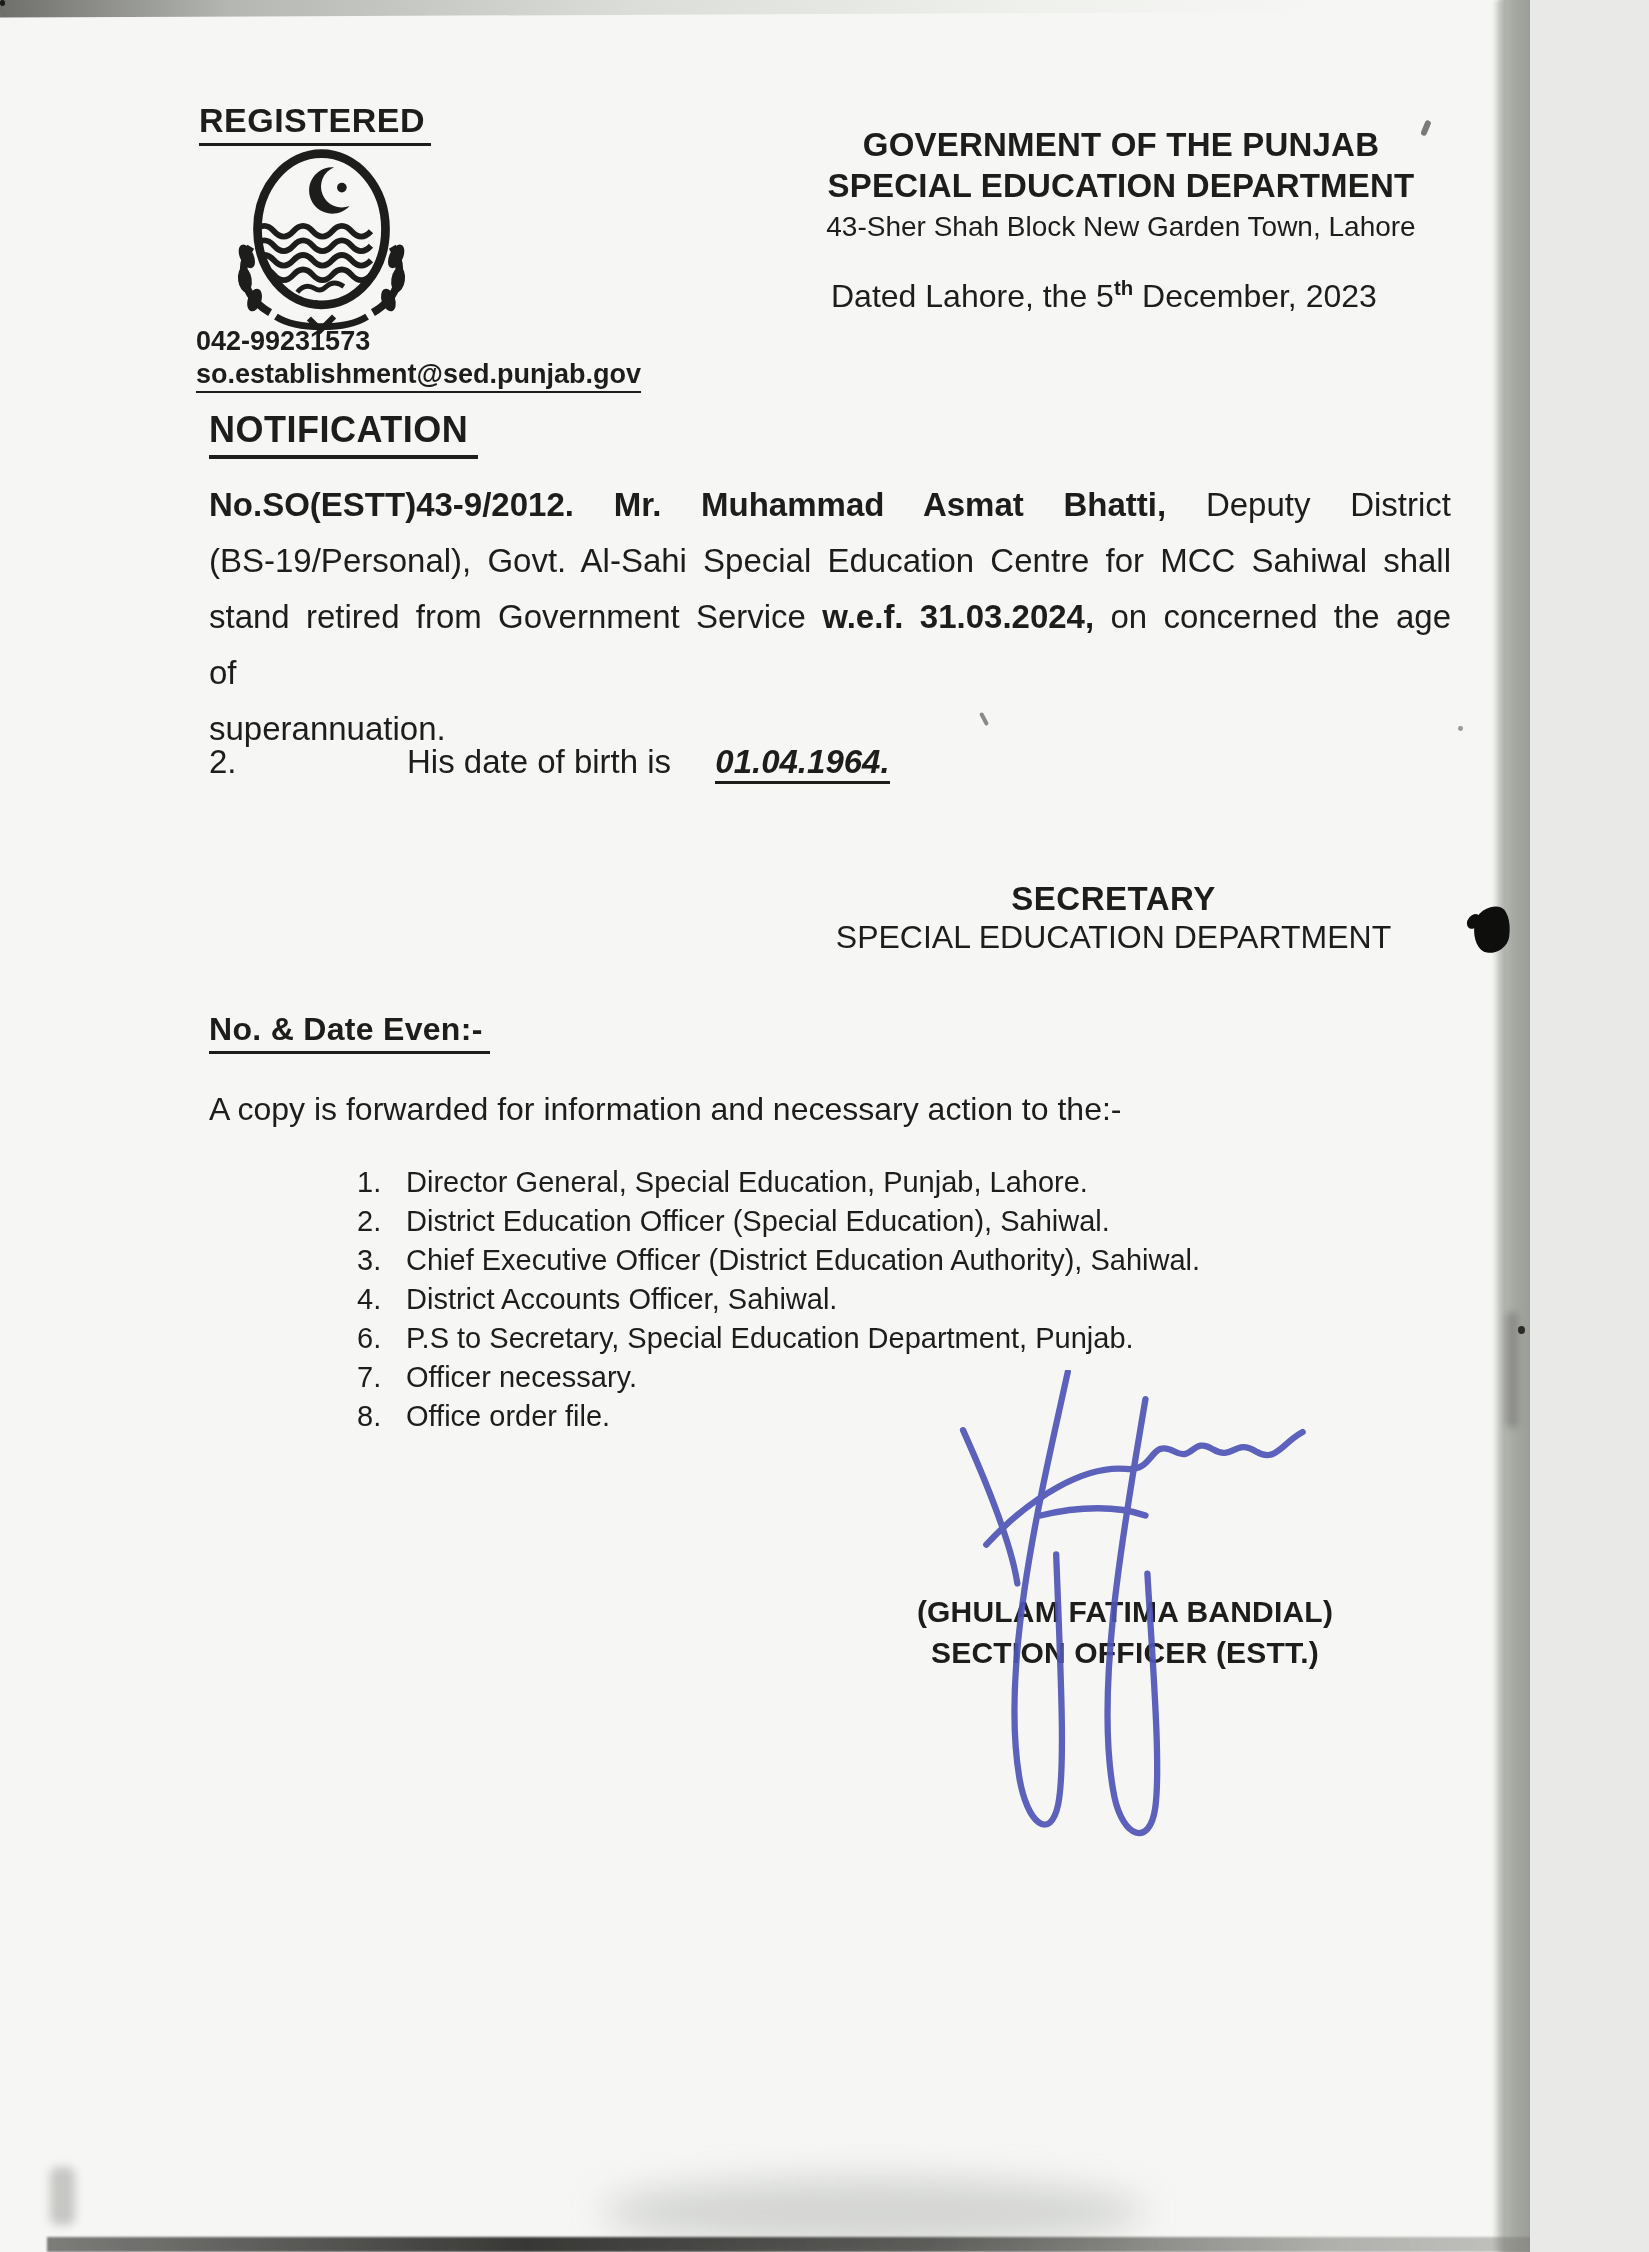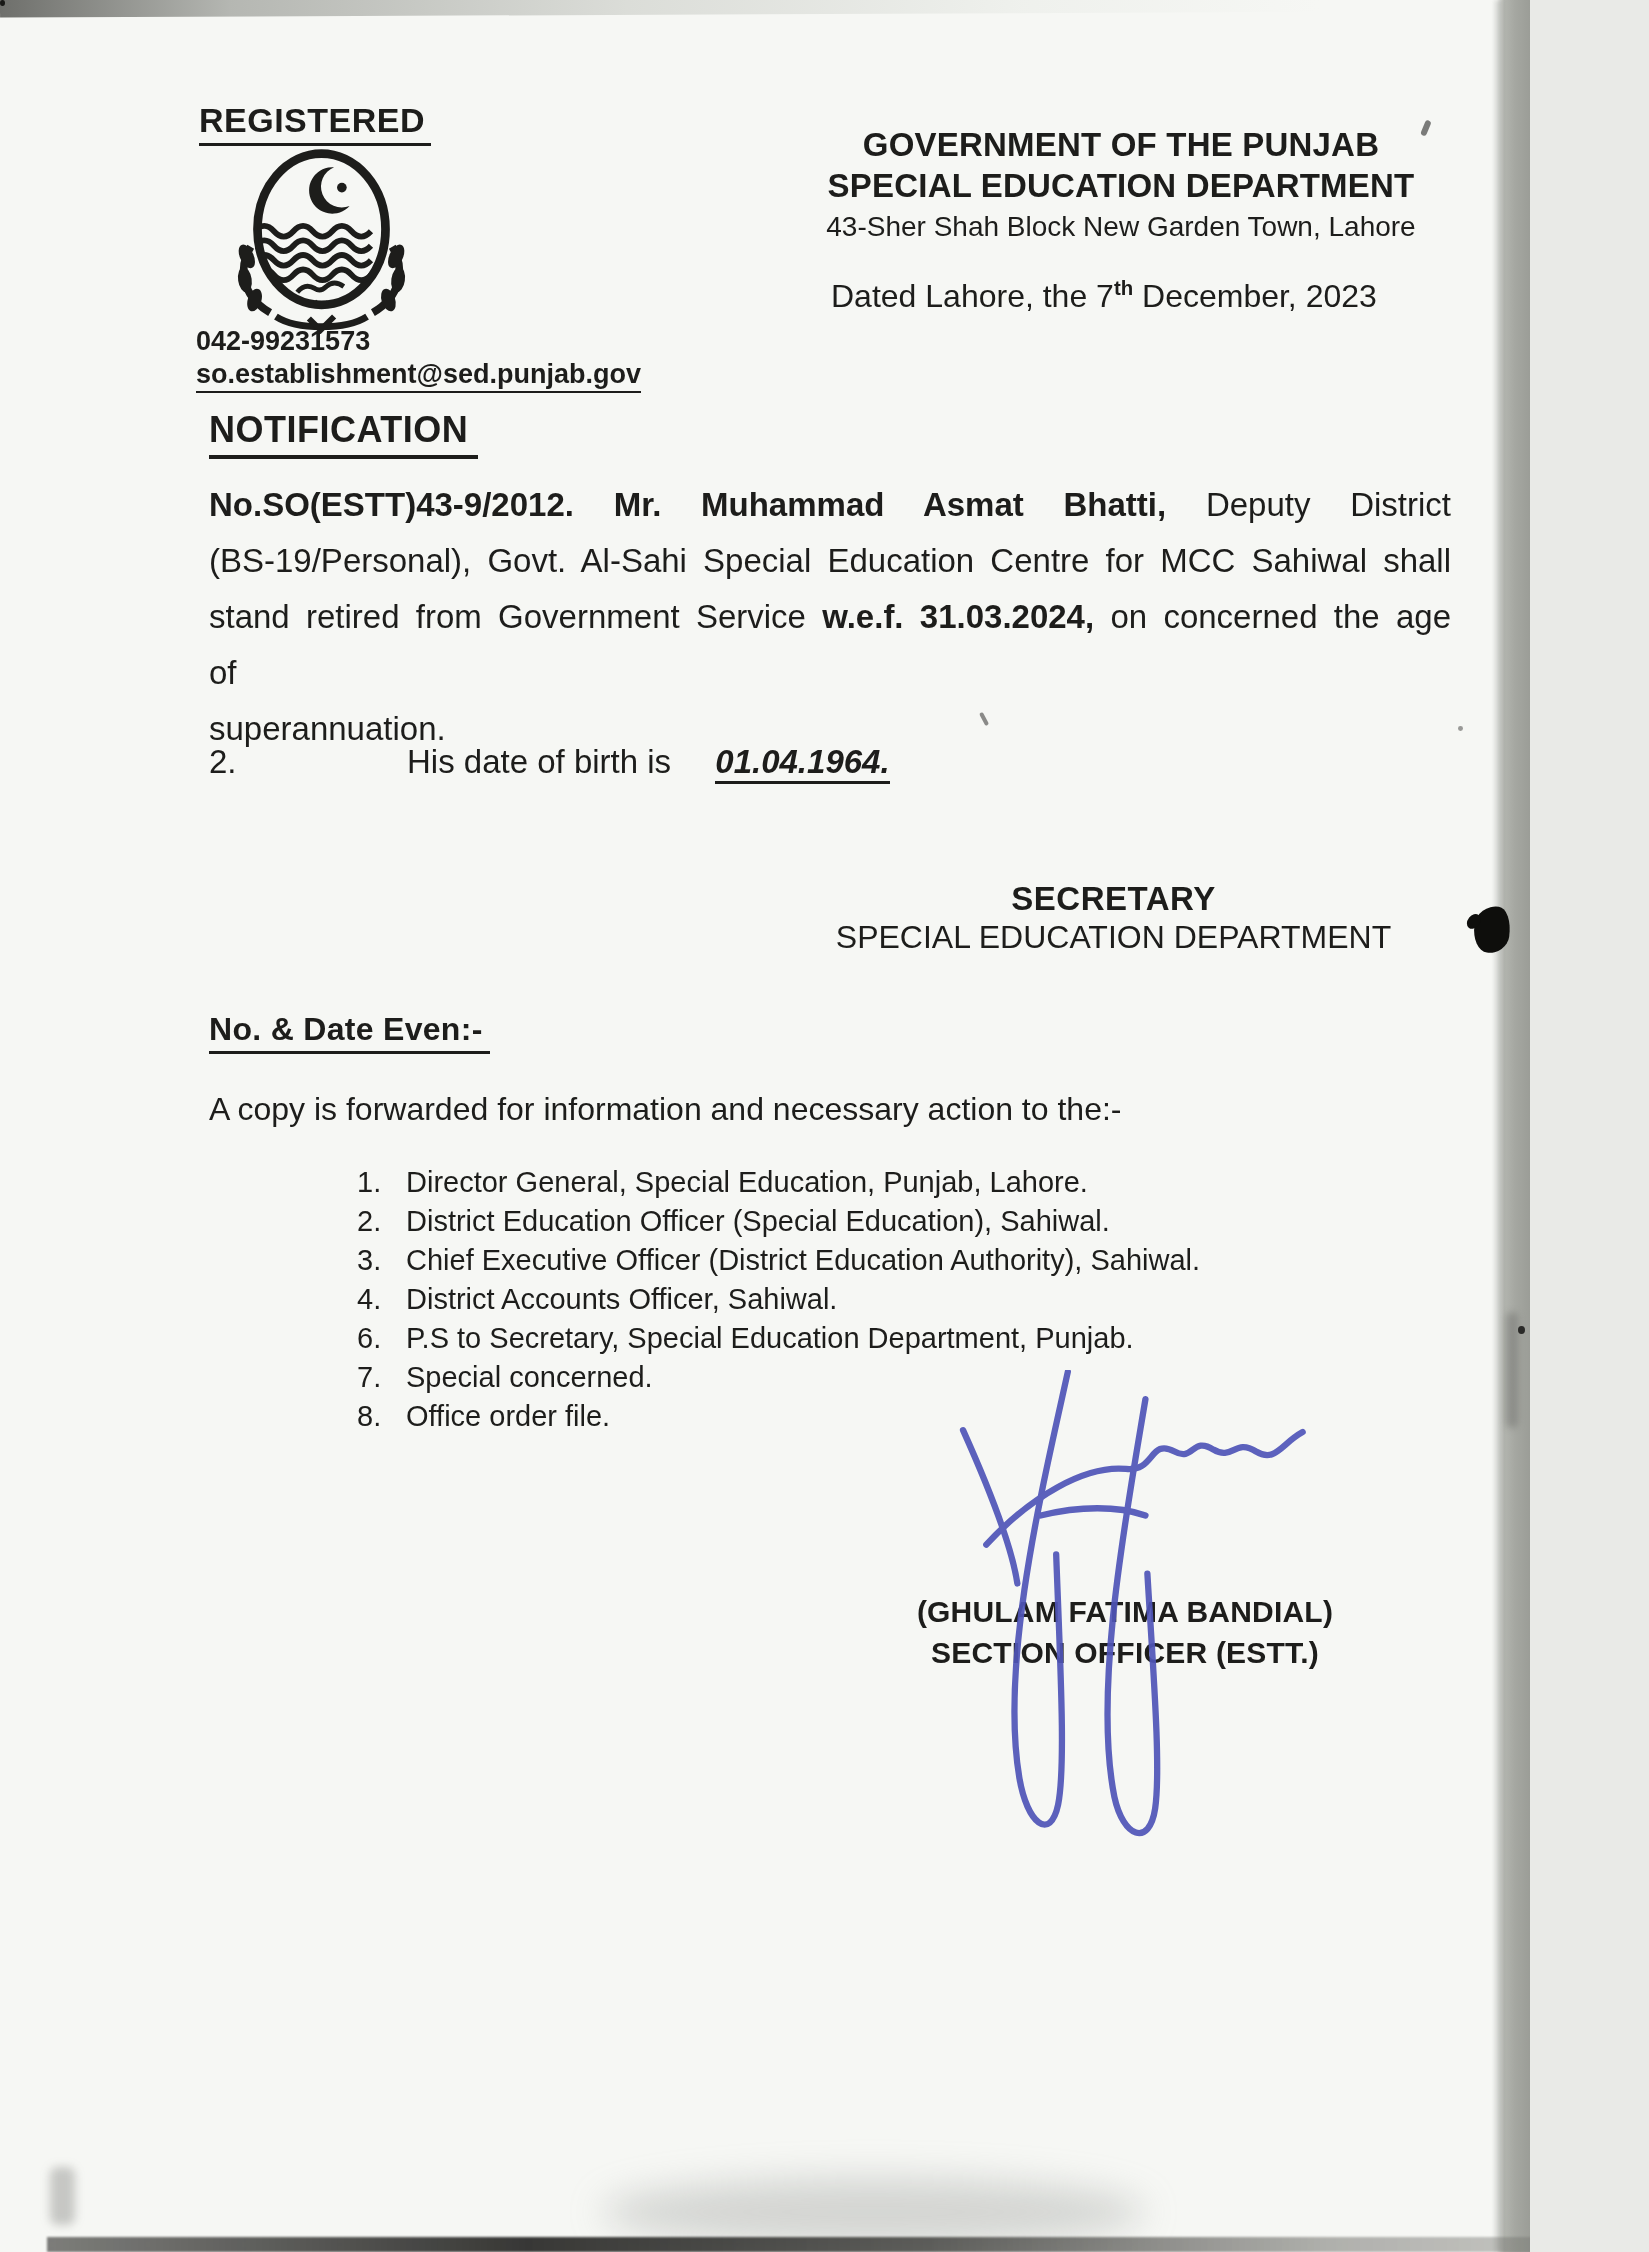--- a/index.html
+++ b/index.html
@@ -144,21 +144,21 @@
 
   <div class="phone">042-99231573</div>
   <div class="email">so.establishment@sed.punjab.gov</div>
 
   <div class="dept-block">
     <div class="dept-line">GOVERNMENT OF THE PUNJAB</div>
     <div class="dept-line">SPECIAL EDUCATION DEPARTMENT</div>
     <div class="dept-addr">43-Sher Shah Block New Garden Town, Lahore</div>
   </div>
 
-  <div class="dated"><span>Dated Lahore, the 7</span><sup>th</sup><span> December, 2023</span></div>
+  <div class="dated"><span>Dated Lahore, the 5</span><sup>th</sup><span> December, 2023</span></div>
 
   <div class="notif-heading">NOTIFICATION</div>
 
   <div class="para1">
     <div class="jl"><span class="b">No.SO(ESTT)43-9/2012. Mr. Muhammad Asmat Bhatti,</span> <span>Deputy District</span></div>
     <div class="jl"><span>(BS-19/Personal), Govt. Al-Sahi Special Education Centre for MCC Sahiwal shall</span></div>
     <div class="jl"><span>stand retired from Government Service</span> <span class="b">w.e.f. 31.03.2024,</span> <span>on concerned the age of</span></div>
     <div class="jl-last"><span>superannuation.</span></div>
   </div>
 
@@ -171,21 +171,21 @@
 
   <div class="no-date">No. &amp; Date Even:-</div>
   <div class="copy-line">A copy is forwarded for information and necessary action to the:-</div>
 
   <div class="dist-list">
     <div class="dist-row"><span class="n">1.</span><span>Director General, Special Education, Punjab, Lahore.</span></div>
     <div class="dist-row"><span class="n">2.</span><span>District Education Officer (Special Education), Sahiwal.</span></div>
     <div class="dist-row"><span class="n">3.</span><span>Chief Executive Officer (District Education Authority), Sahiwal.</span></div>
     <div class="dist-row"><span class="n">4.</span><span>District Accounts Officer, Sahiwal.</span></div>
     <div class="dist-row"><span class="n">6.</span><span>P.S to Secretary, Special Education Department, Punjab.</span></div>
-    <div class="dist-row"><span class="n">7.</span><span>Special concerned.</span></div>
+    <div class="dist-row"><span class="n">7.</span><span>Officer necessary.</span></div>
     <div class="dist-row"><span class="n">8.</span><span>Office order file.</span></div>
   </div>
 
   <div class="sig-svg">
     <svg width="432" height="490" viewBox="0 0 445 505" fill="none" xmlns="http://www.w3.org/2000/svg">
       <g stroke="#4f55b8" stroke-width="6.5" stroke-linecap="round" fill="none" opacity="0.92">
         <path d="M178 2 C 152 120, 108 300, 128 420 C 136 468, 160 486, 168 448 C 176 408, 170 300, 166 190"></path>
         <path d="M258 30 C 238 150, 204 330, 226 440 C 235 482, 262 492, 268 452 C 274 410, 266 310, 260 210"></path>
         <path d="M94 180 C 140 130, 196 98, 238 102 C 268 105, 262 70, 288 84 C 308 95, 306 68, 328 82 C 348 94, 350 70, 372 84 C 392 96, 398 76, 420 64"></path>
         <path d="M70 62 C 96 120, 120 180, 126 220"></path>

